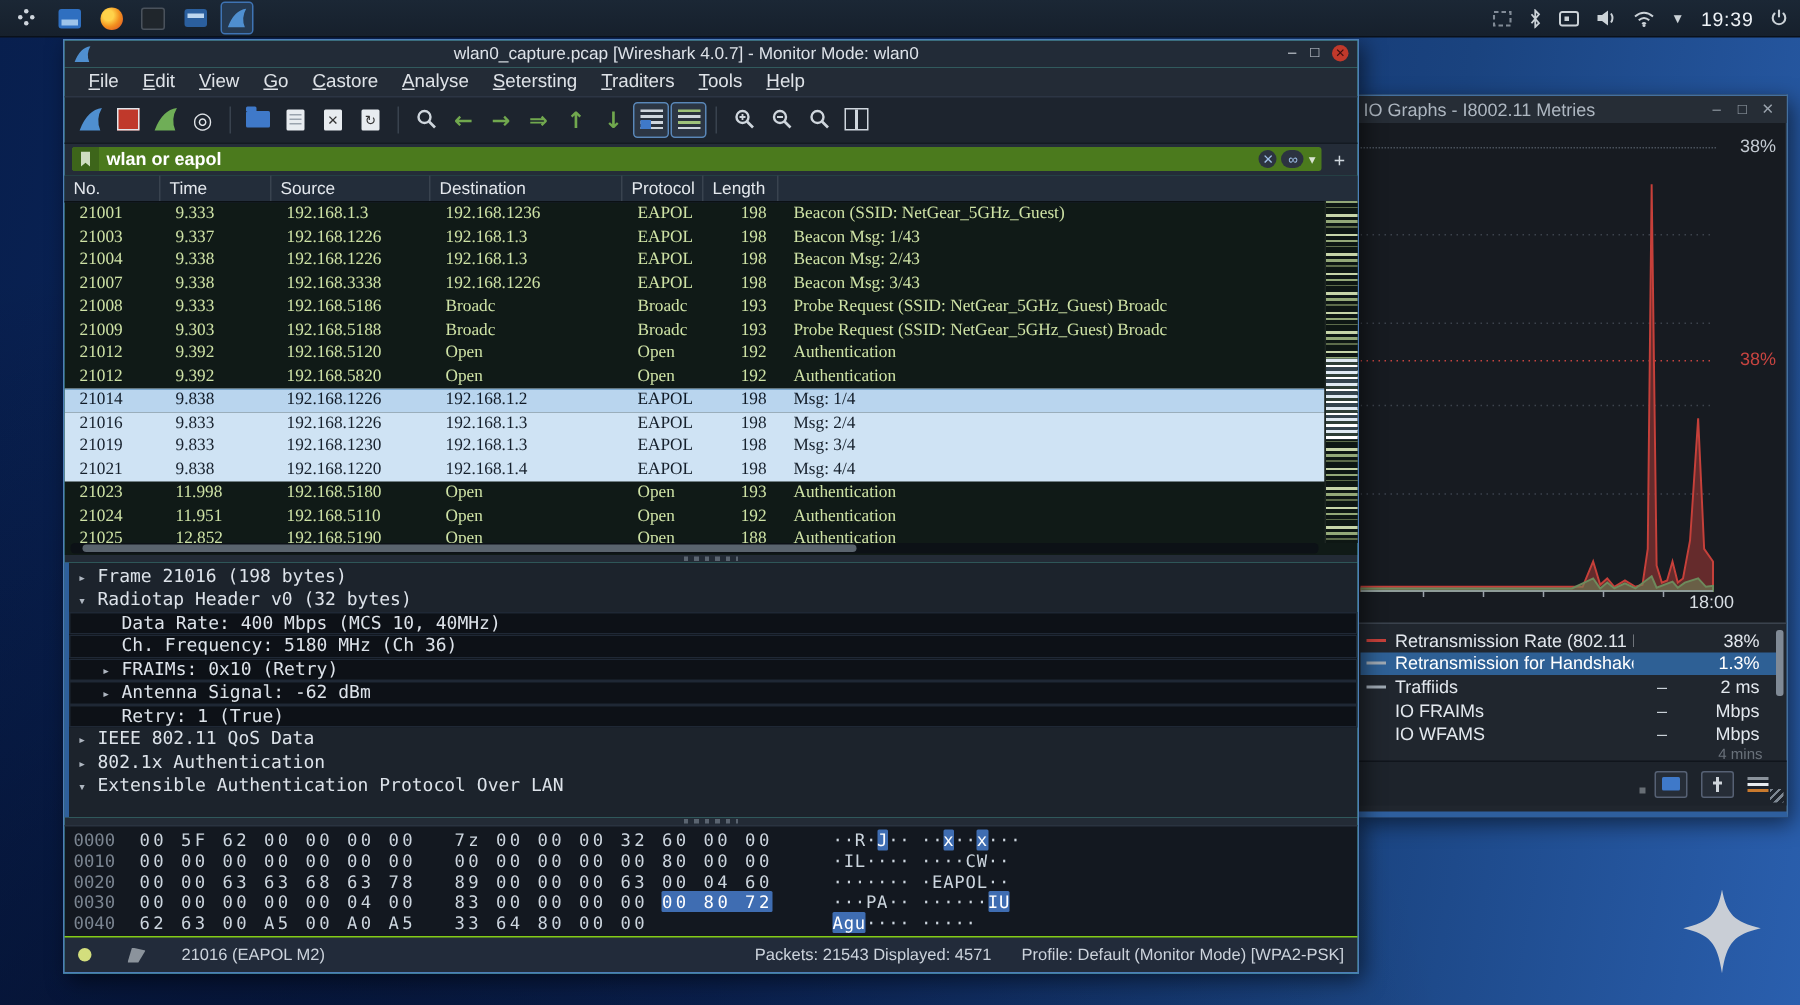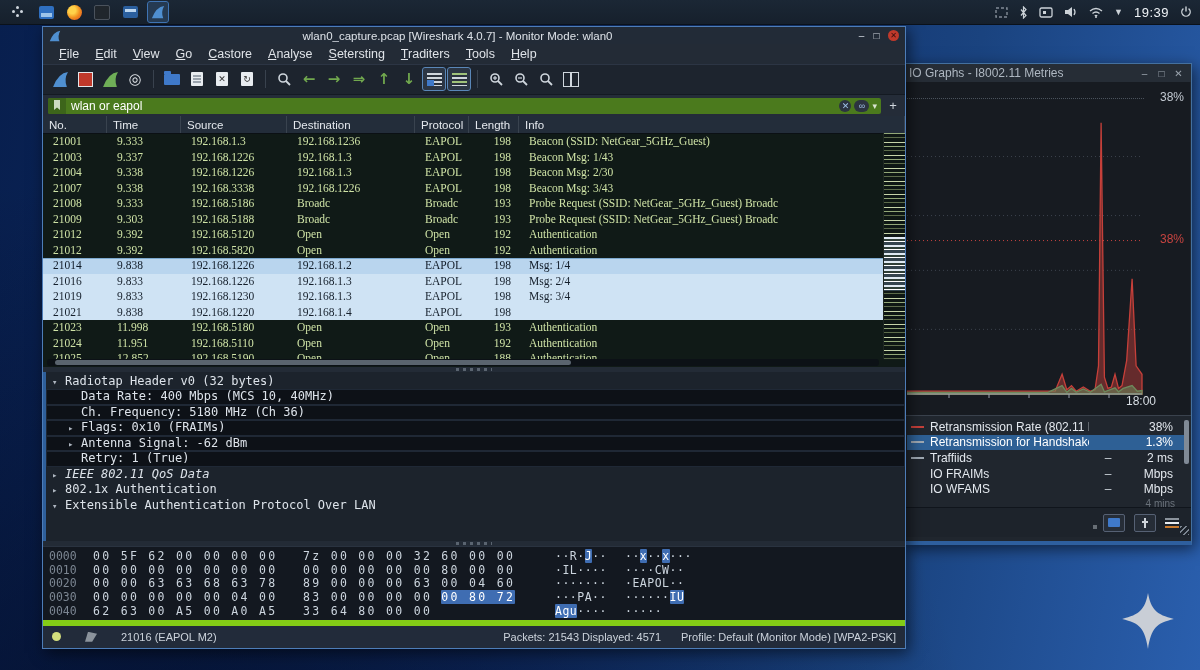--- a/index.html
+++ b/index.html
@@ -80,21 +80,21 @@
   .folder::before{content:"";position:absolute;top:-3px;left:0;width:7px;height:3px;background:#3f79c9;border-radius:1px 1px 0 0;}
   .page{width:12px;height:14px;background:#e8ecf0;border-radius:1px;position:relative;font-size:9px;line-height:14px;text-align:center;color:#333;}
   .page i{position:absolute;left:2px;right:2px;top:3px;height:1.5px;background:#9aa3ad;box-shadow:0 3px 0 #9aa3ad,0 6px 0 #9aa3ad;}
   .listic{width:15px;height:13px;background:repeating-linear-gradient(#cfd6dd 0 2px,#2a323d 2px 4px);position:relative;}
   .listic.b::after{content:"";position:absolute;left:0;bottom:0;width:7px;height:6px;background:#3f79c9;}
   .listic.g{background:repeating-linear-gradient(#9fc27a 0 2px,#2a323d 2px 4px,#cfd6dd 4px 6px,#2a323d 6px 8px);}
   .colsic{width:14px;height:13px;border:1px solid #cfd6dd;background:linear-gradient(90deg,transparent 45%,#cfd6dd 45% 55%,transparent 55%);}
   #ws-filter{height:20px;display:flex;align-items:center;background:#242c38;padding:1px 5px;gap:5px;}
   #filter-field{flex:1;height:16px;background:#4b7a1d;border-radius:2px;display:flex;align-items:center;color:#fff;}
   #filter-bm{width:18px;height:16px;background:#3d651a;border-radius:2px 0 0 2px;display:flex;align-items:center;justify-content:center;}
-  #filter-text{flex:1;font-size:12px;padding-left:5px;white-space:nowrap;}
+  #filter-text{flex:1;font-size:12px;padding-left:5px;white-space:nowrap;font-weight:bold;}
   .f-ic{width:15px;height:12px;background:#2c3340;border-radius:6px;color:#9fc0e8;font-size:9px;line-height:12px;text-align:center;margin-right:3px;}
   .f-caret{color:#d9e4d2;font-size:9px;margin-right:4px;}
   #filter-plus{color:#cfd6dd;font-size:13px;width:14px;text-align:center;}
   
   #packet-area{height:258px;display:flex;flex-direction:column;background:#101a17;position:relative;}
   #pl-header{display:grid;grid-template-columns:64px 74px 106px 128px 54px 50px 1fr;height:17px;background:#232d3a;color:#e4e8ed;font-size:11.5px;align-items:center;border-bottom:1px solid #0b1014;flex:0 0 17px;}
   .pl-hcell{padding-left:6px;border-right:1px solid #39434f;height:100%;display:flex;align-items:center;overflow:hidden;white-space:nowrap;}
   #pl-body{flex:1;overflow:hidden;font-family:Liberation Serif, serif;font-size:11.5px;}
   .pl-row{display:grid;grid-template-columns:64px 74px 106px 128px 54px 50px 1fr;height:15.5px;line-height:15.5px;color:#cfe3a6;white-space:nowrap;}
   .pl-row.hl{background:#cfe3f4;color:#16202c;}
@@ -114,24 +114,24 @@
   .dt-row.dark{background:#0d1117;box-shadow:inset 0 0 0 1px #1f2835;}
   .dt-arrow{display:inline-block;width:13px;color:#aeb6c0;font-size:9px;}
   
   #hex-pane{height:72px;background:#131820;border-top:1px solid #2a3340;font-family:"DejaVu Sans Mono","Liberation Mono",monospace;font-size:11.5px;padding:3px 0 0 6px;overflow:hidden;}
   .hx-row{height:13.8px;line-height:13.8px;white-space:pre;color:#ccd5de;}
   .hx-off{display:inline-block;width:36px;color:#7b8591;}
   .hx-col{display:inline-block;letter-spacing:2.3px;}
   .hx-c1{width:210px;margin-left:8px;}
   .hx-c2{width:252px;}
   .hx-ascii{letter-spacing:.5px;}
-  .hx-ascii.a2{margin-left:18px;}
+  .hx-ascii.a2{margin-left:7px;}
   .hx-hl{background:#3f6db2;color:#fff;border-radius:1px;}
   
-  #ws-status{height:23px;background:#222b3a;border-top:6px solid #84cc16;display:flex;align-items:center;font-size:11px;color:#ccd3dc;padding:0 9px;gap:24px;margin-top:auto;justify-content:flex-end;}
+  #ws-status{height:23px;background:#222b3a;border-top:1px solid #84cc16;display:flex;align-items:center;font-size:11px;color:#ccd3dc;padding:0 9px;gap:24px;margin-top:auto;justify-content:flex-end;}
   .dotgreen{width:9px;height:9px;border-radius:50%;background:#d3de7d;}
   .expert{width:12px;height:10px;background:#8b939c;clip-path:polygon(0 100%,25% 0,100% 20%,60% 100%);}
   #ws-status .right{margin-left:auto;display:flex;gap:20px;white-space:nowrap;}
   
   #sparkle{position:absolute;left:1119px;top:592px;z-index:1;}
 </style>
 </head>
 <body>
 
 <div id="taskbar">
@@ -410,21 +410,20 @@
   </div>
 
   <div id="packet-area">
     <div id="pl-header">
         <div class="pl-hcell">No.</div>
         <div class="pl-hcell">Time</div>
         <div class="pl-hcell">Source</div>
         <div class="pl-hcell">Destination</div>
         <div class="pl-hcell">Protocol</div>
         <div class="pl-hcell">Length</div>
-        <div class="pl-hcell">Info</div>
       </div>
     <div id="pl-body">
         <div class="pl-row">
           <div class="pl-cell c0">21001</div>
           <div class="pl-cell c1">9.333</div>
           <div class="pl-cell c2">192.168.1.3</div>
           <div class="pl-cell c3">192.168.1236</div>
           <div class="pl-cell c4">EAPOL</div>
           <div class="pl-cell c5">198</div>
           <div class="pl-cell c6">Beacon (SSID: NetGear_5GHz_Guest)</div>
@@ -438,21 +437,21 @@
           <div class="pl-cell c5">198</div>
           <div class="pl-cell c6">Beacon Msg: 1/43</div>
         </div>
         <div class="pl-row">
           <div class="pl-cell c0">21004</div>
           <div class="pl-cell c1">9.338</div>
           <div class="pl-cell c2">192.168.1226</div>
           <div class="pl-cell c3">192.168.1.3</div>
           <div class="pl-cell c4">EAPOL</div>
           <div class="pl-cell c5">198</div>
-          <div class="pl-cell c6">Beacon Msg: 2/30</div>
+          <div class="pl-cell c6">Beacon Msg: 2/43</div>
         </div>
         <div class="pl-row">
           <div class="pl-cell c0">21007</div>
           <div class="pl-cell c1">9.338</div>
           <div class="pl-cell c2">192.168.3338</div>
           <div class="pl-cell c3">192.168.1226</div>
           <div class="pl-cell c4">EAPOL</div>
           <div class="pl-cell c5">198</div>
           <div class="pl-cell c6">Beacon Msg: 3/43</div>
         </div>
@@ -519,20 +518,21 @@
           <div class="pl-cell c5">198</div>
           <div class="pl-cell c6">Msg: 3/4</div>
         </div>
         <div class="pl-row hl">
           <div class="pl-cell c0">21021</div>
           <div class="pl-cell c1">9.838</div>
           <div class="pl-cell c2">192.168.1220</div>
           <div class="pl-cell c3">192.168.1.4</div>
           <div class="pl-cell c4">EAPOL</div>
           <div class="pl-cell c5">198</div>
+          <div class="pl-cell c6">Msg: 4/4</div>
         </div>
         <div class="pl-row">
           <div class="pl-cell c0">21023</div>
           <div class="pl-cell c1">11.998</div>
           <div class="pl-cell c2">192.168.5180</div>
           <div class="pl-cell c3">Open</div>
           <div class="pl-cell c4">Open</div>
           <div class="pl-cell c5">193</div>
           <div class="pl-cell c6">Authentication</div>
         </div>
@@ -563,27 +563,28 @@
         <div id="pl-hthumb"></div>
       </div>
   </div>
 
   <div class="vsplit">
       <i></i>
     </div>
 
   <div id="details-pane">
     <div id="details-rows">
+        <div class="dt-row" style="padding-left: 6px;"><span class="dt-arrow">▸</span><span>Frame 21016 (198 bytes)</span></div>
         <div class="dt-row" style="padding-left: 6px;"><span class="dt-arrow">▾</span><span>Radiotap Header v0 (32 bytes)</span></div>
         <div class="dt-row dark" style="padding-left: 22px;"><span class="dt-arrow"> </span><span>Data Rate: 400 Mbps (MCS 10, 40MHz)</span></div>
         <div class="dt-row dark" style="padding-left: 22px;"><span class="dt-arrow"> </span><span>Ch. Frequency: 5180 MHz (Ch 36)</span></div>
-        <div class="dt-row dark" style="padding-left: 22px;"><span class="dt-arrow">▸</span><span>Flags: 0x10 (FRAIMs)</span></div>
+        <div class="dt-row dark" style="padding-left: 22px;"><span class="dt-arrow">▸</span><span>FRAIMs: 0x10 (Retry)</span></div>
         <div class="dt-row dark" style="padding-left: 22px;"><span class="dt-arrow">▸</span><span>Antenna Signal: -62 dBm</span></div>
         <div class="dt-row dark" style="padding-left: 22px;"><span class="dt-arrow"> </span><span>Retry: 1 (True)</span></div>
-        <div class="dt-row" style="padding-left: 6px; font-style: italic;"><span class="dt-arrow">▸</span><span>IEEE 802.11 QoS Data</span></div>
+        <div class="dt-row" style="padding-left: 6px;"><span class="dt-arrow">▸</span><span>IEEE 802.11 QoS Data</span></div>
         <div class="dt-row" style="padding-left: 6px;"><span class="dt-arrow">▸</span><span>802.1x Authentication</span></div>
         <div class="dt-row" style="padding-left: 6px;"><span class="dt-arrow">▾</span><span>Extensible Authentication Protocol Over LAN</span></div>
       </div>
   </div>
 
   <div class="vsplit">
       <i></i>
     </div>
 
   <div id="hex-pane">

